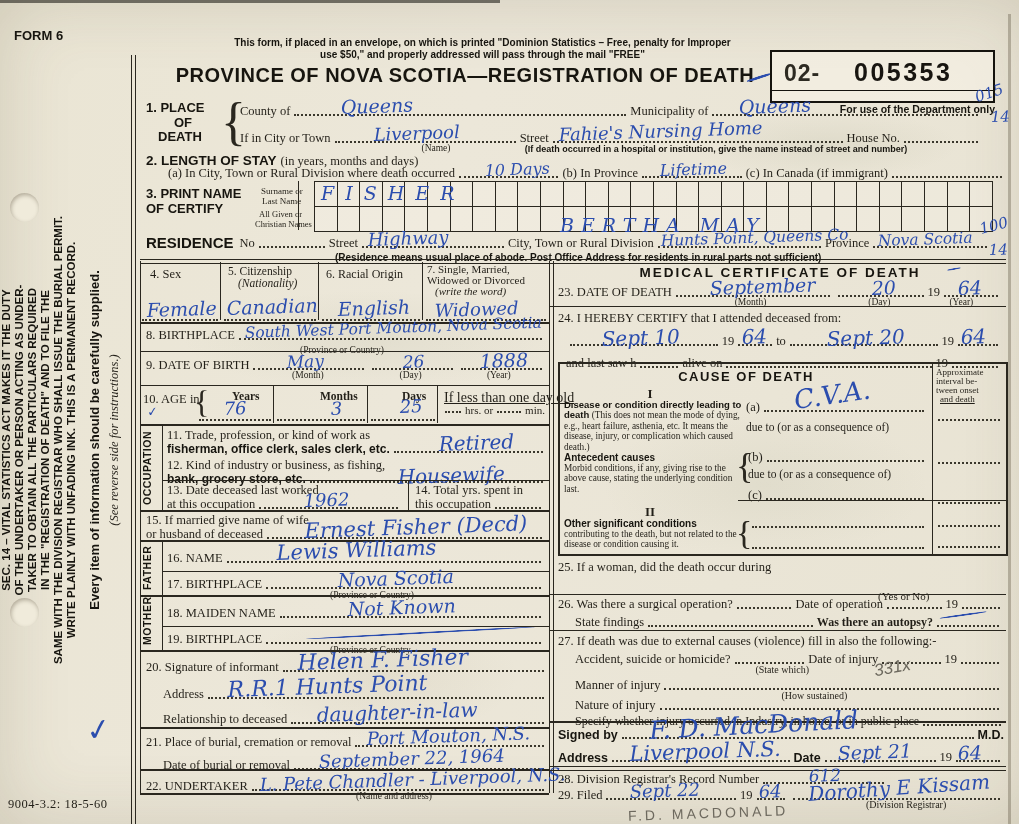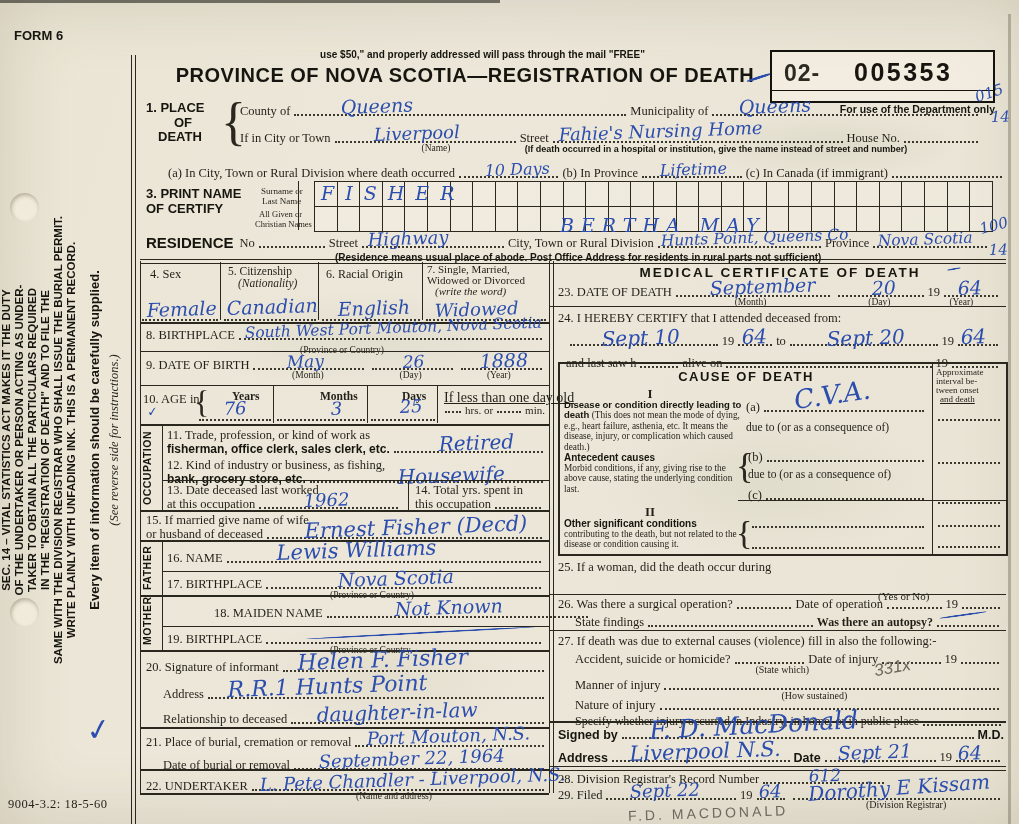--- a/index.html
+++ b/index.html
@@ -64,20 +64,21 @@
     <div class="sb mline">WRITE PLAINLY WITH UNFADING INK. THIS IS A PERMANENT RECORD.</div>
     <div class="sb" style="font-size:13px;margin-top:9px;">Every item of information should be carefully supplied.</div>
     <div class="serif" style="font-style:italic;margin-top:5px;">(See reverse side for instructions.)</div>
   </div>
   <div class="hole" style="left:10px;top:193px;"></div>
   <div class="hole" style="left:10px;top:598px;"></div>
   <span class="check" style="left:86px;top:712px;font-size:30px;transform:rotate(-10deg);"></span>
   <div class="abs serif" style="left:8px;top:797px;font-size:12.5px;letter-spacing:.5px;">9004-3.2: 18-5-60</div>
   <div class="vline2" style="left:131px;top:55px;height:769px;"></div>
 
+  <div class="abs sb" style="left:190px;top:37px;width:585px;text-align:center;font-size:10px;">This form, if placed in an envelope, on which is printed "Dominion Statistics – Free, penalty for Improper</div>
   <div class="abs sb" style="left:190px;top:49px;width:585px;text-align:center;font-size:10px;">use $50," and properly addressed will pass through the mail "FREE"</div>
   <div class="abs sb" style="left:165px;top:64px;width:600px;text-align:center;font-size:20px;letter-spacing:.5px;">PROVINCE OF NOVA SCOTIA—REGISTRATION OF DEATH</div>
   <div class="stroke" style="left:746px;top:76px;width:26px;transform:rotate(-18deg);border-top-width:3px;"></div>
   <div class="abs" style="left:770px;top:50px;width:221px;height:49px;border:2.5px solid #15130e;background:rgba(246,242,230,.6);">
     <span class="abs sb" style="left:12px;top:8px;font-size:23px;color:#2d2a22;letter-spacing:1px;">02-</span>
     <span class="abs sb" style="left:82px;top:6px;font-size:25px;letter-spacing:2.5px;color:#181510;">005353</span>
     <div class="abs" style="left:0;right:0;bottom:10px;border-top:1.5px solid #15130e;"></div>
   </div>
   <div class="abs sb" style="left:795px;top:103px;width:200px;text-align:right;font-size:10.5px;">For use of the Department only</div>
 
@@ -107,20 +108,24 @@
     </span>
     <span class="serif">Street</span>
     <span class="fill" style="flex-grow:1.6;">
       <span class="hw" style="left:2%;font-size:18px;">Fahie's Nursing Home</span>
       <span class="noteb" style="left:-28px;top:5px;font-size:9px;">(If death occurred in a hospital or institution, give the name instead of street and number)</span>
     </span>
     <span class="serif">House No.</span>
     <span class="fill nf" style="width:74px;"></span>
   </div>
 
+  <div class="abs" style="left:146px;top:151px;">
+    <span class="sb" style="font-size:13.5px;">2. LENGTH OF STAY</span>
+    <span class="serif">(in years, months and days)</span>
+  </div>
   <div class="row" style="left:168px;top:166px;width:838px;">
     <span class="serif">(a) In City, Town or Rural Division where death occurred</span>
     <span class="fill">
         <span class="hw" style="left:26%;font-size:16px;">10 Days</span>
       </span>
     <span class="serif">(b) In Province</span>
     <span class="fill">
         <span class="hw" style="left:18%;font-size:16px;">Lifetime</span>
       </span>
     <span class="serif">(c) In Canada (if immigrant)</span>
@@ -352,21 +357,21 @@
     <span class="serif">17. BIRTHPLACE</span>
     <span class="fill">
         <span class="hw" style="left:26%;font-size:19px;">Nova Scotia</span>
       </span>
   </div>
   <span class="note" style="left:330px;top:590px;">(Province or Country)</span>
   <div class="hline" style="left:140px;top:595px;width:409px;"></div>
 
   <div class="vside" style="left:141px;top:601px;height:44px;">MOTHER</div>
   <div class="vline" style="left:162px;top:595px;height:55px;"></div>
-  <div class="row" style="left:167px;top:606px;width:378px;margin-left:47px;">
+  <div class="row" style="left:167px;top:606px;width:378px;">
     <span class="serif">18. MAIDEN NAME</span>
     <span class="fill">
         <span class="hw" style="left:26%;font-size:19px;">Not Known</span>
       </span>
   </div>
   <div class="hline thin" style="left:162px;top:626px;width:387px;"></div>
   <div class="row" style="left:167px;top:632px;width:378px;">
     <span class="serif">19. BIRTHPLACE</span>
     <span class="fill">
       <div class="stroke" style="left:14%;top:-8px;width:230px;transform:rotate(-3deg);"></div>

